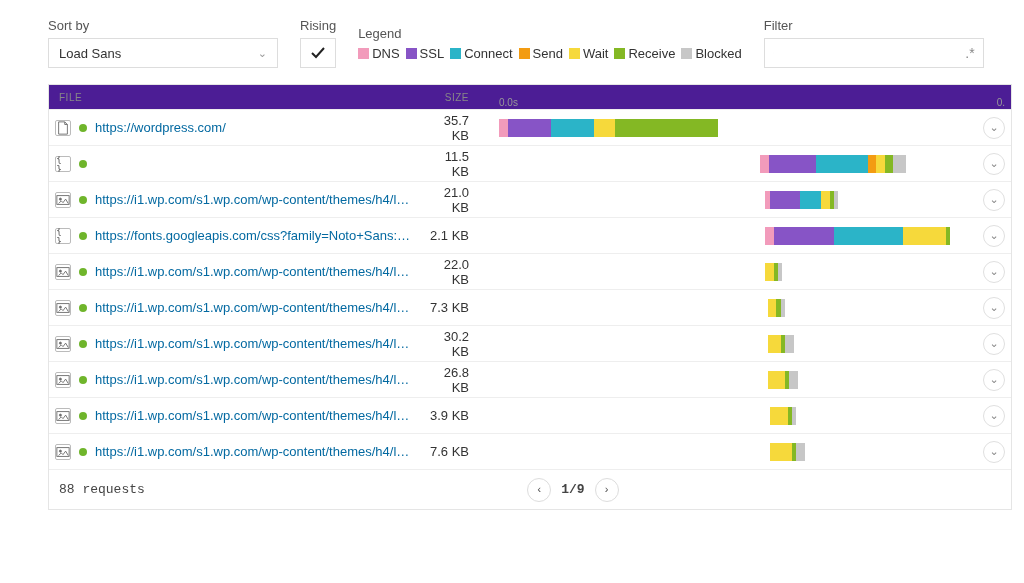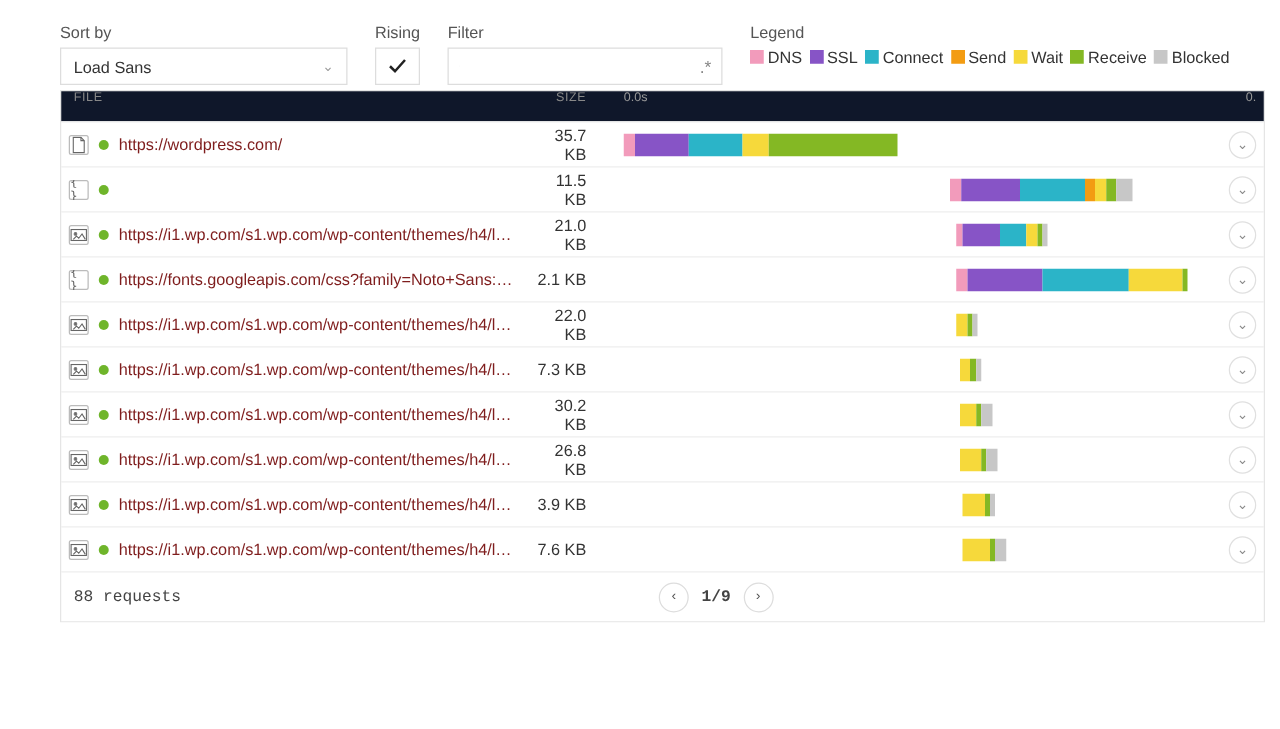--- a/index.html
+++ b/index.html
@@ -1,43 +1,43 @@
 <!DOCTYPE html>
 <html><head>
 <meta charset="utf-8">
 <style>
   * { box-sizing: border-box; }
   html, body { margin:0; padding:0; font-family: Arial, Helvetica, sans-serif; background:#fff; color:#333; }
   .wrap { width:1000px; margin:0 auto; padding:18px 0 0 36px; }
   h2 { font-size:17px; font-weight:400; color:#444; margin:8px 0 14px; }
-  .controls { display:flex; align-items:flex-start; gap:22px; margin-bottom:4px; }
+  .controls { display:flex; align-items:center; gap:22px; margin-bottom:16px; }
   .ctrl label { display:block; font-size:13px; color:#555; margin-bottom:5px; }
   .select { width:230px; height:30px; border:1px solid #ddd; padding:0 10px; display:flex; align-items:center; justify-content:space-between; font-size:13px; background:#fff; cursor:pointer; }
   .chev { font-size:11px; color:#999; }
   .rising { width:36px; height:30px; border:1px solid #ddd; display:flex; align-items:center; justify-content:center; cursor:pointer; }
   .filter { width:220px; height:30px; border:1px solid #ddd; padding:0 8px; display:flex; align-items:center; gap:6px; background:#fff; }
   .filter input { border:none; outline:none; flex:1; font-size:13px; }
   .regex { color:#888; font-size:14px; cursor:pointer; }
   .legend-box { font-size:13px; }
   .legend-items { display:flex; flex-wrap:wrap; gap:6px; }
   .lgd { display:inline-flex; align-items:center; gap:3px; font-size:13px; color:#333; }
   .sw { width:11px; height:11px; display:inline-block; }
   .table { border:1px solid #e5e5e5; }
-  .thead { background:#0f172a; display:flex; height:24px; align-items:flex-start; font-size:10px; color:#888; letter-spacing:.5px; text-transform:uppercase; }
+  .thead { background:#4c1d95; display:flex; height:24px; align-items:center; font-size:10px; color:#888; letter-spacing:.5px; text-transform:uppercase; }
   .th-file { width:380px; padding-left:10px; }
   .th-size { width:70px; text-align:right; padding-right:30px; }
   .th-timeline { flex:1; position:relative; font-size:10px; color:#999; text-transform:none; letter-spacing:0; }
   .tick-left { position:absolute; left:0; }
   .tick-right { position:absolute; right:6px; }
   .row { display:flex; height:36px; align-items:center; border-top:1px solid #eee; font-size:13px; }
   .c-file { width:380px; display:flex; align-items:center; padding-left:6px; gap:8px; overflow:hidden; }
   .ftype { width:16px; height:16px; border:1px solid #bbb; border-radius:2px; display:inline-flex; align-items:center; justify-content:center; font-size:9px; color:#666; stroke:#777; }
   .ftype svg { width:14px; height:14px; }
   .dot { width:8px; height:8px; border-radius:50%; background:#6fb52b; flex-shrink:0; }
-  .url { white-space:nowrap; overflow:hidden; text-overflow:ellipsis; color:#7f1d1d; }
+  .url { white-space:nowrap; overflow:hidden; text-overflow:ellipsis; color:#0369a1; }
   .c-size { width:70px; text-align:right; padding-right:30px; color:#333; }
   .c-tl { flex:1; position:relative; height:100%; display:flex; align-items:center; padding-right:36px; }
   .bars { position:absolute; height:18px; display:flex; }
   .seg { height:100%; }
   .expand { position:absolute; right:6px; width:22px; height:22px; border:1px solid #e0e0e0; border-radius:50%; display:flex; align-items:center; justify-content:center; cursor:pointer; background:#fff; }
   .expand span { font-size:11px; color:#888; }
   .tfoot { display:flex; height:40px; align-items:center; border-top:1px solid #eee; font-size:13px; color:#444; padding:0 10px;font-family:Liberation Mono, monospace; }
   .tfoot .total { flex:0 0 auto; }
   .pager { flex:1; display:flex; align-items:center; justify-content:center; gap:10px; }
   .pbtn { width:24px; height:24px; border:1px solid #ddd; border-radius:50%; display:flex; align-items:center; justify-content:center; cursor:pointer; font-size:11px; color:#555; background:#fff; }
@@ -65,64 +65,64 @@
       </div>
     </div>
     <div class="ctrl">
       <label>Rising</label>
       <div class="rising">
         <svg viewBox="0 0 16 16" width="16" height="16">
             <path d="M2 8 L6 12 L14 3" fill="none" stroke="#222" stroke-width="2"></path>
           </svg>
       </div>
     </div>
+    <div class="ctrl legend-box">
+      <label>Legend</label>
+      <div class="legend-items" id="legend">
+          <span class="lgd">
+            <span class="sw" style="background: rgb(242, 155, 187);"></span>
+            <span>DNS</span>
+          </span>
+          <span class="lgd">
+            <span class="sw" style="background: rgb(135, 84, 198);"></span>
+            <span>SSL</span>
+          </span>
+          <span class="lgd">
+            <span class="sw" style="background: rgb(43, 180, 200);"></span>
+            <span>Connect</span>
+          </span>
+          <span class="lgd">
+            <span class="sw" style="background: rgb(243, 156, 18);"></span>
+            <span>Send</span>
+          </span>
+          <span class="lgd">
+            <span class="sw" style="background: rgb(246, 217, 59);"></span>
+            <span>Wait</span>
+          </span>
+          <span class="lgd">
+            <span class="sw" style="background: rgb(132, 184, 36);"></span>
+            <span>Receive</span>
+          </span>
+          <span class="lgd">
+            <span class="sw" style="background: rgb(199, 199, 199);"></span>
+            <span>Blocked</span>
+          </span>
+        </div>
+    </div>
     <div class="ctrl">
       <label>Filter</label>
       <div class="filter">
         <svg viewBox="0 0 16 16" width="14" height="14">
             <circle cx="6.5" cy="6.5" r="4.5" fill="none" stroke="#bbb" stroke-width="1.5"></circle>
             <line x1="10" y1="10" x2="14" y2="14" stroke="#bbb" stroke-width="1.5"></line>
           </svg>
         <input type="text" style="">
         <span class="regex">.*</span>
       </div>
     </div>
-    <div class="ctrl legend-box">
-      <label>Legend</label>
-      <div class="legend-items" id="legend">
-          <span class="lgd">
-            <span class="sw" style="background: rgb(242, 155, 187);"></span>
-            <span>DNS</span>
-          </span>
-          <span class="lgd">
-            <span class="sw" style="background: rgb(135, 84, 198);"></span>
-            <span>SSL</span>
-          </span>
-          <span class="lgd">
-            <span class="sw" style="background: rgb(43, 180, 200);"></span>
-            <span>Connect</span>
-          </span>
-          <span class="lgd">
-            <span class="sw" style="background: rgb(243, 156, 18);"></span>
-            <span>Send</span>
-          </span>
-          <span class="lgd">
-            <span class="sw" style="background: rgb(246, 217, 59);"></span>
-            <span>Wait</span>
-          </span>
-          <span class="lgd">
-            <span class="sw" style="background: rgb(132, 184, 36);"></span>
-            <span>Receive</span>
-          </span>
-          <span class="lgd">
-            <span class="sw" style="background: rgb(199, 199, 199);"></span>
-            <span>Blocked</span>
-          </span>
-        </div>
-    </div>
   </div>
 
   <div class="table">
     <div class="thead">
       <div class="th-file">FILE</div>
       <div class="th-size">SIZE</div>
       <div class="th-timeline">
         <span class="tick-left">0.0s</span>
         <span class="tick-right">0.</span>
       </div>

